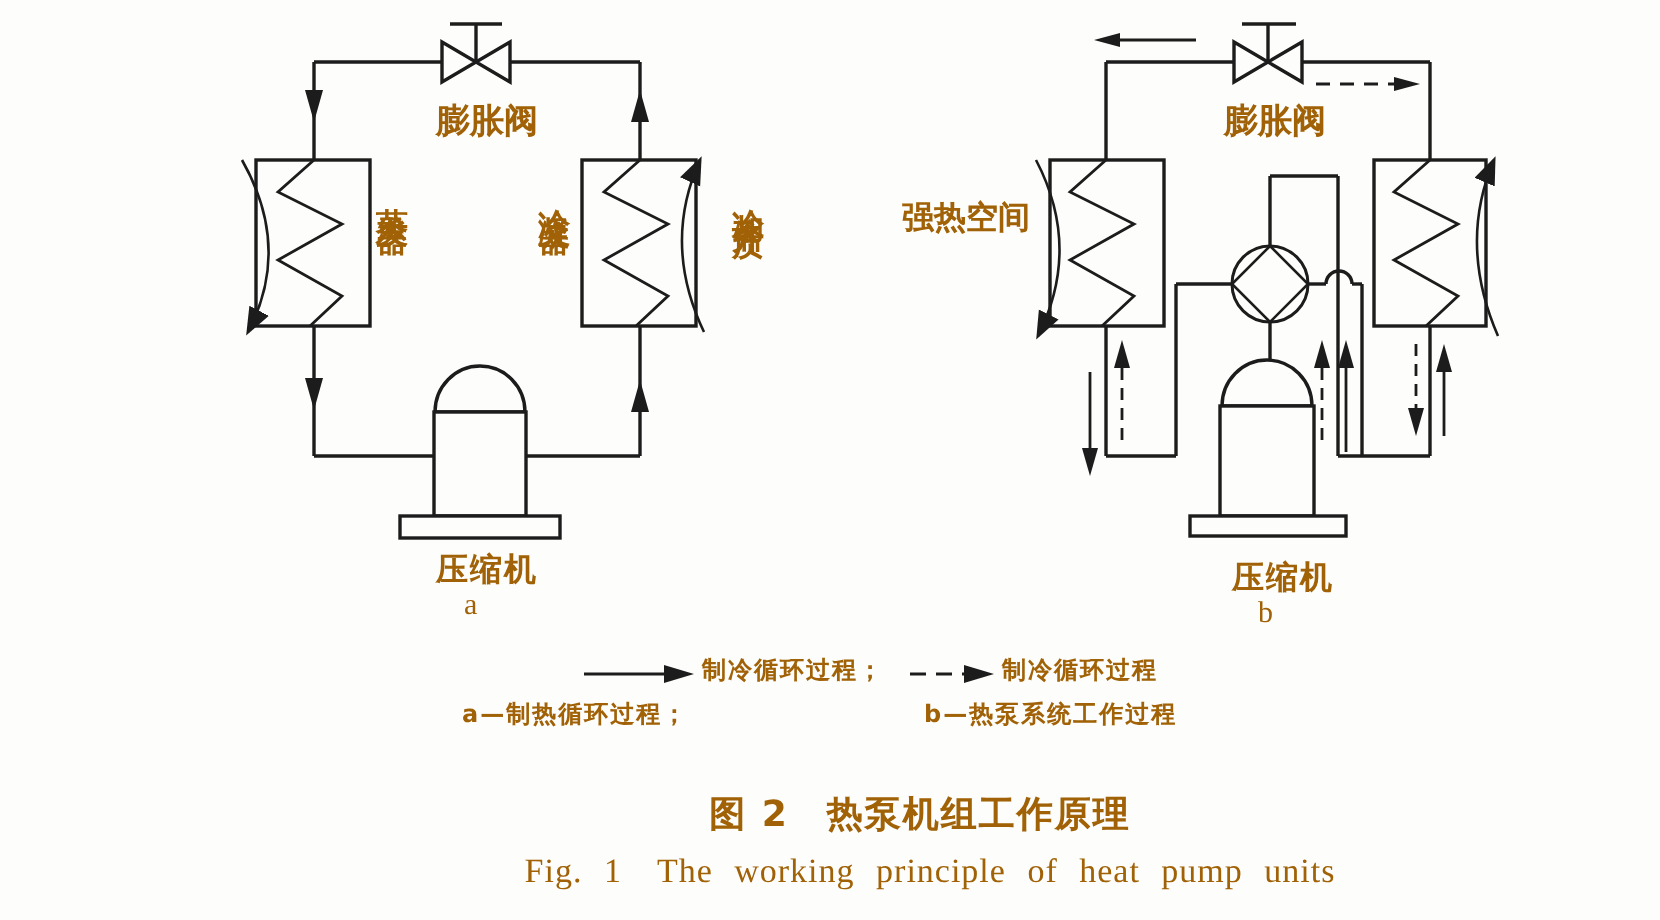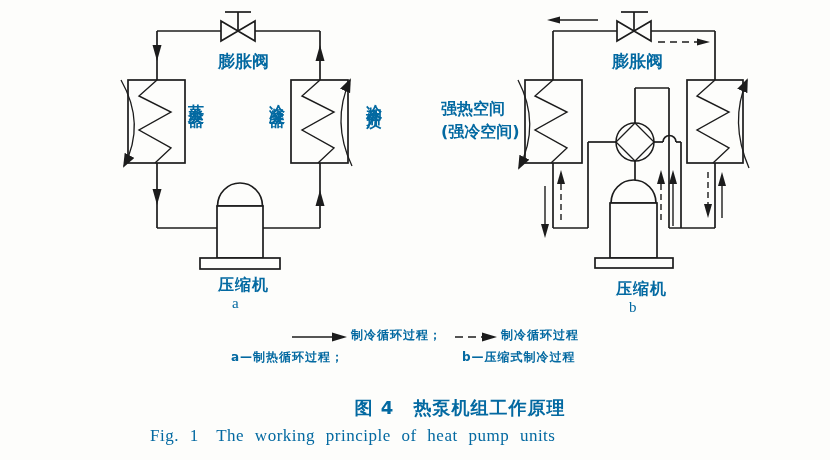--- a/index.html
+++ b/index.html
@@ -3,25 +3,25 @@
 <meta charset="utf-8">
 <style>
   html,body{margin:0;padding:0;background:#e8e8e8;}
   .stage{
     position:relative;width:830px;height:460px;margin:0 auto;
     background:#fdfdfb;overflow:hidden;
     font-family:"DejaVu Sans","Liberation Sans",sans-serif;
     color:#1a1a1a;
   }
   .stage svg{position:absolute;left:0;top:0;}
-  .lbl{position:absolute;line-height:1;white-space:nowrap;font-weight:bold;color:#0369a1;}
+  .lbl{position:absolute;line-height:1;white-space:nowrap;font-weight:bold;color:#a16207;}
   .cn{font-family:"DejaVu Sans","Liberation Sans",sans-serif;}
   .vlabel{writing-mode:vertical-rl;text-orientation:upright;letter-spacing:4px;}
   .sub{font-family:"Liberation Serif","DejaVu Serif",serif;font-weight:normal;}
-  .two-line{line-height:23px;}
+  .two-line{text-align:center;line-height:23px;}
   .caption-cn{font-size:18px;letter-spacing:1px;}
   .caption-en{font-family:"Liberation Serif","DejaVu Serif",serif;font-weight:normal;
               font-size:17px;word-spacing:6px;letter-spacing:.5px;}
   .legend-txt{font-size:12px;letter-spacing:1px;}
 </style>
 </head>
 <body>
 
 <div class="stage">
 
@@ -178,34 +178,33 @@
   <div class="lbl cn vlabel" style="left:366px;top:91px;font-size:16px;letter-spacing:3px;">冷却介质</div>
 
   <div class="lbl cn" style="left:218px;top:277px;font-size:16px;letter-spacing:1px;">压缩机</div>
 
   <div class="lbl sub" style="left:232px;top:296px;font-size:15px;">a</div>
 
   <div class="lbl cn" style="left:612px;top:53px;font-size:17px;">膨胀阀</div>
 
   <div class="lbl cn two-line" style="left:441px;top:97px;width:84px;font-size:16px;">
     <div>强热空间</div>
-    <div>(强冷空间)</div>
   </div>
 
   <div class="lbl cn two-line" style="left:744px;top:97px;width:84px;font-size:16px;">
   </div>
 
   <div class="lbl cn" style="left:616px;top:281px;font-size:16px;letter-spacing:1px;">压缩机</div>
 
   <div class="lbl sub" style="left:629px;top:300px;font-size:15px;">b</div>
 
   <div class="lbl cn legend-txt" style="left:351px;top:329px;">制冷循环过程；</div>
 
   <div class="lbl cn legend-txt" style="left:501px;top:329px;">制冷循环过程</div>
 
   <div class="lbl cn legend-txt" style="left:231px;top:351px;">a—制热循环过程；</div>
 
-  <div class="lbl cn legend-txt" style="left:462px;top:351px;">b—压缩式制冷过程</div>
-
-  <div class="lbl cn caption-cn" style="left:300px;top:399px;width:320px;text-align:center;">图 4　热泵机组工作原理</div>
-
-  <div class="lbl caption-en" style="left:150px;top:427px;width:630px;text-align:left;">Fig. 1　The working principle of heat pump units</div>
+  <div class="lbl cn legend-txt" style="left:462px;top:351px;">b—热泵系统工作过程</div>
+
+  <div class="lbl cn caption-cn" style="left:300px;top:399px;width:320px;text-align:center;">图 2　热泵机组工作原理</div>
+
+  <div class="lbl caption-en" style="left:150px;top:427px;width:630px;text-align:center;">Fig. 1　The working principle of heat pump units</div>
 </div>
 
 </body></html>

